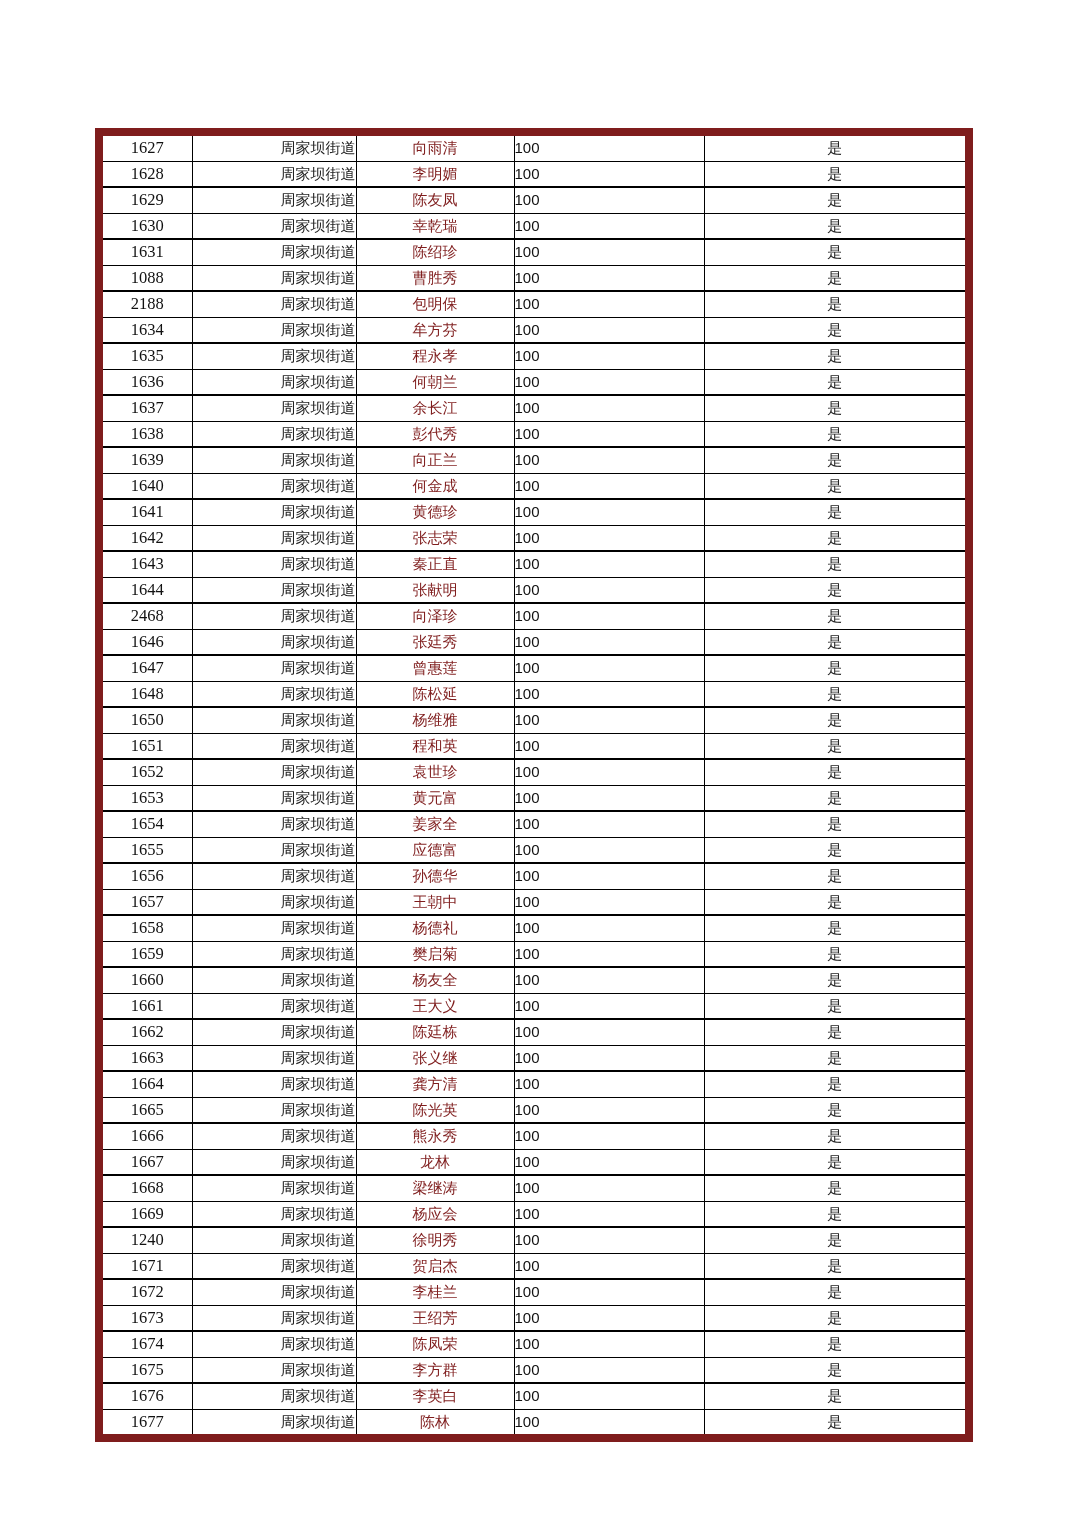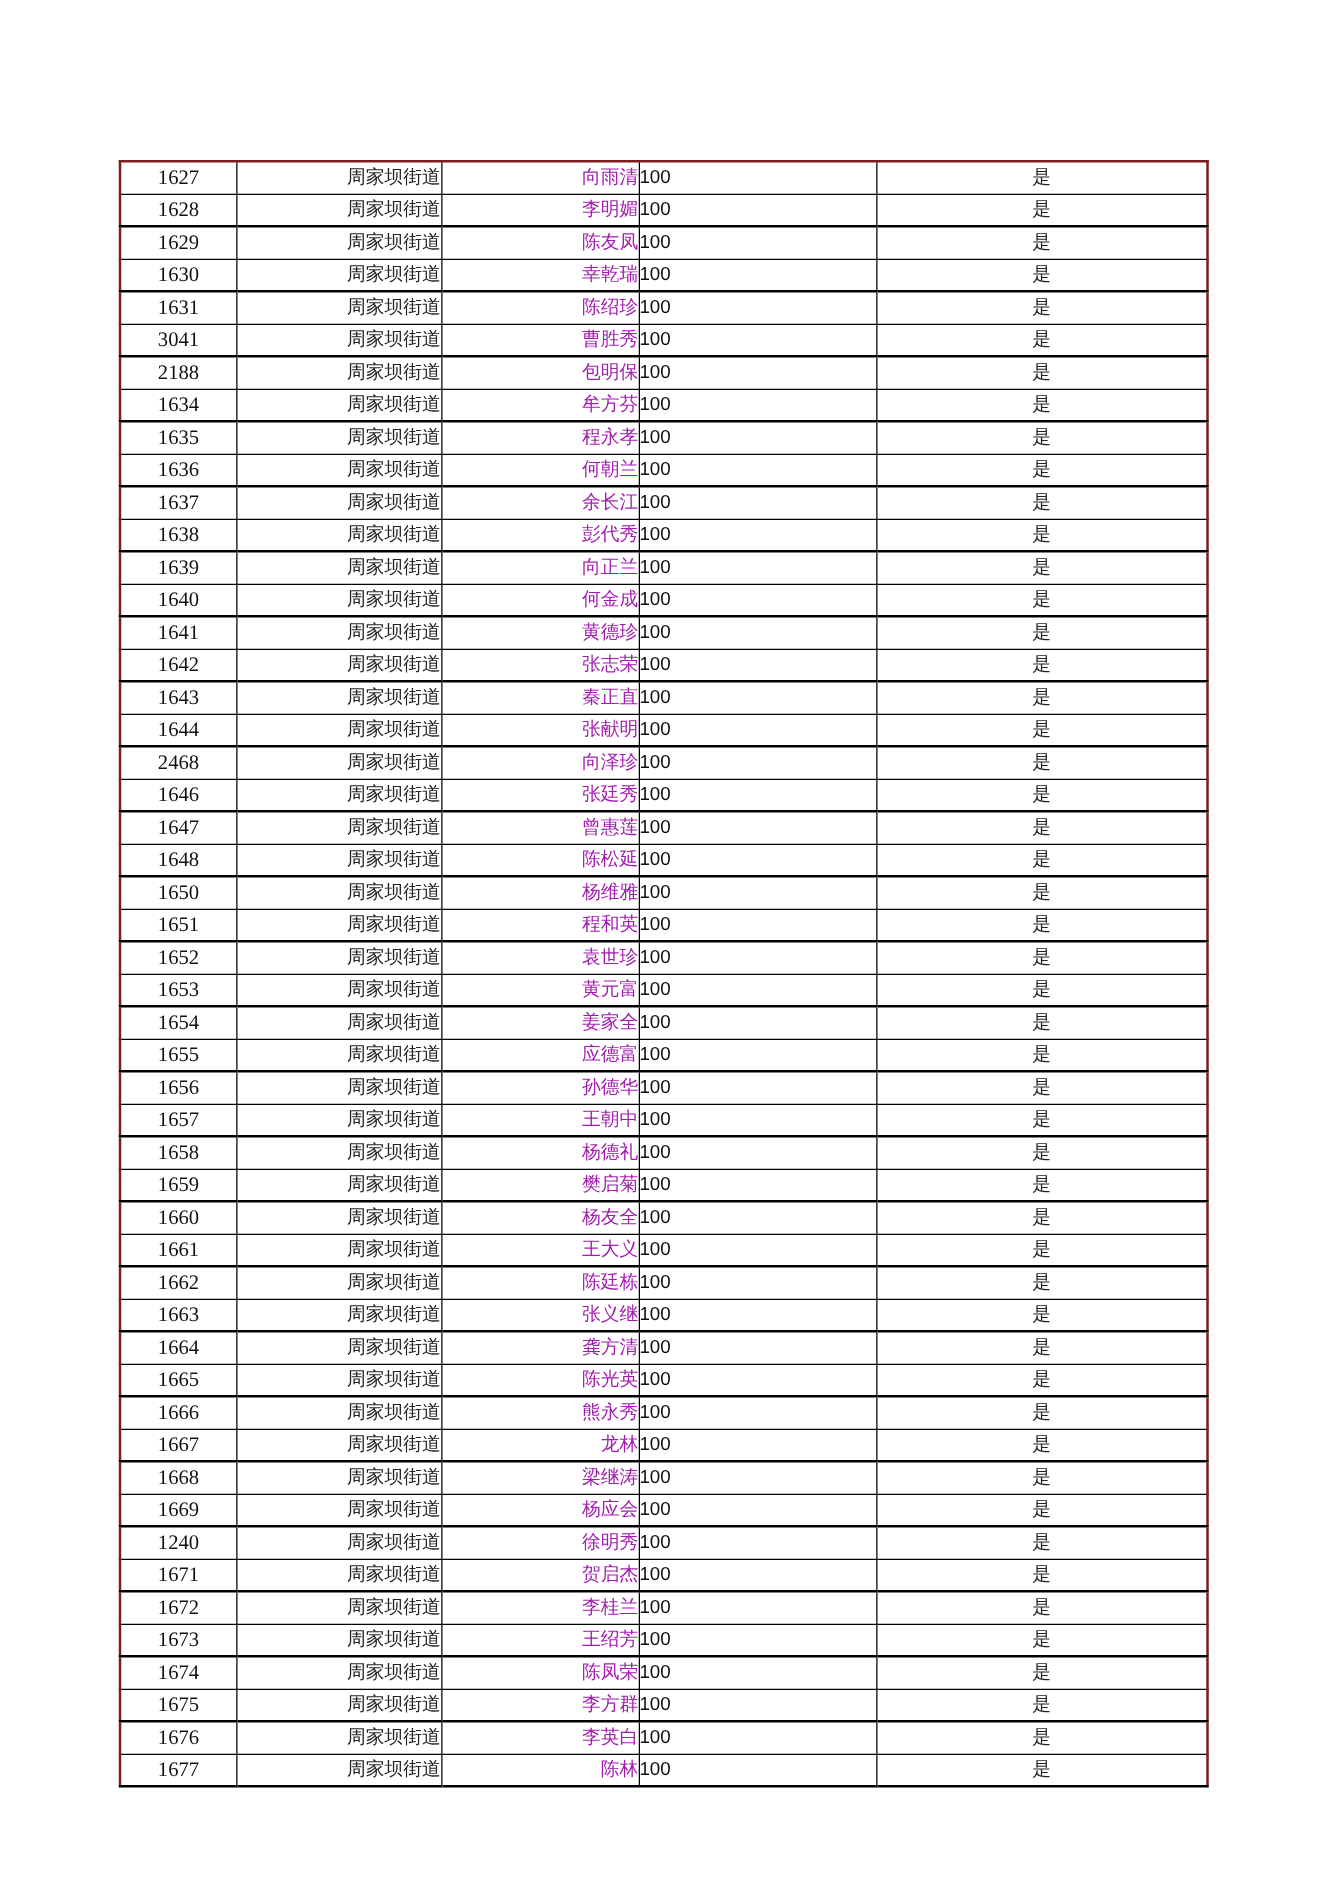--- a/index.html
+++ b/index.html
@@ -15,21 +15,21 @@
     color: #1a1a1a;
   }
   .table-wrap {
     position: absolute;
     left: 95px;
     top: 128px;
   }
   table.roster {
     border-collapse: collapse;
     table-layout: fixed;
-    border: 2px solid #7f1d1d;
+    border: 8px solid #7f1d1d;
   }
   table.roster td {
     border: 1px solid #000;
     height: 24.5px;
     padding: 0;
     margin: 0;
     overflow: hidden;
     white-space: nowrap;
     vertical-align: middle;
     line-height: 24.5px;
@@ -44,24 +44,24 @@
     font-size: 16.5px;
     color: #111;
   }
   td.c-street {
     text-align: right;
     padding-left: 4px;
     font-size: 15px;
     color: #222;
   }
   td.c-name {
-    text-align: right;
+    text-align: center;
     padding-left: 4px;
     font-size: 15px;
-    color: #a21caf;
+    color: #7f1d1d;
   }
   td.c-score {
     text-align: left;
     padding-left: 2px;
     font-family: "Liberation Sans", sans-serif;
     font-size: 15px;
     color: #111;
   }
   td.c-flag {
     text-align: center;
@@ -111,21 +111,21 @@
           <td class="c-flag">是</td>
         </tr>
         <tr>
           <td class="c-index">1631</td>
           <td class="c-street">周家坝街道</td>
           <td class="c-name">陈绍珍</td>
           <td class="c-score">100</td>
           <td class="c-flag">是</td>
         </tr>
         <tr>
-          <td class="c-index">3041</td>
+          <td class="c-index">1088</td>
           <td class="c-street">周家坝街道</td>
           <td class="c-name">曹胜秀</td>
           <td class="c-score">100</td>
           <td class="c-flag">是</td>
         </tr>
         <tr>
           <td class="c-index">2188</td>
           <td class="c-street">周家坝街道</td>
           <td class="c-name">包明保</td>
           <td class="c-score">100</td>

